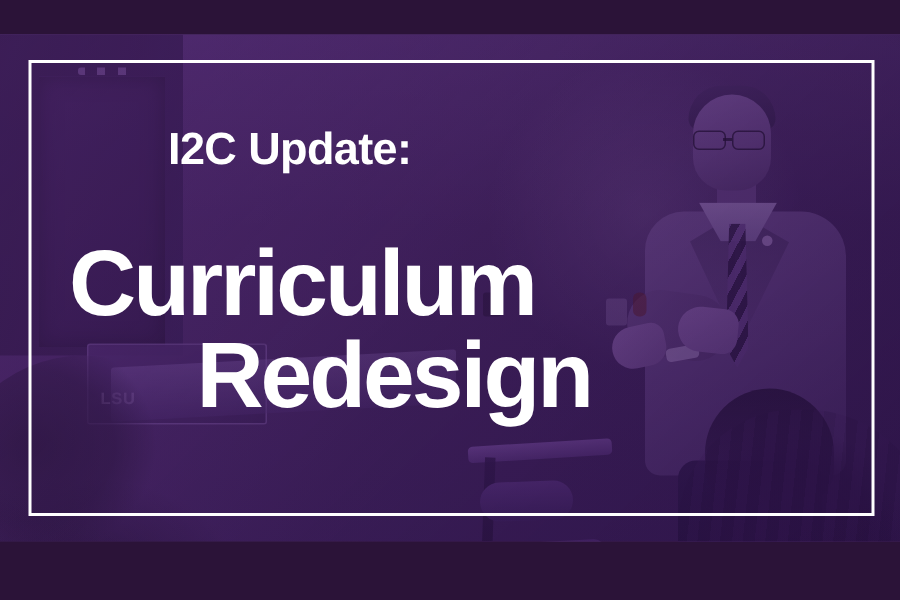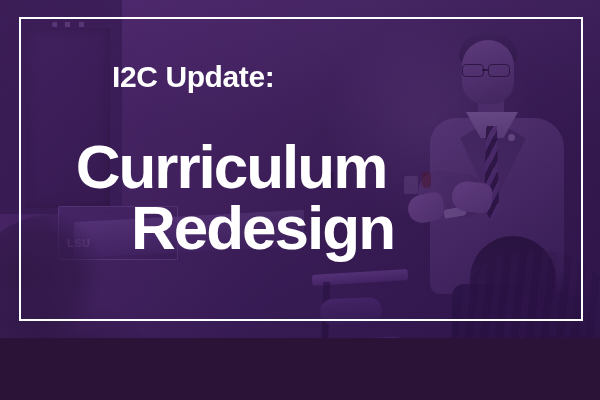--- a/index.html
+++ b/index.html
@@ -7,20 +7,21 @@
     padding: 0;
     background: #2b1338;
   }
   .stage {
     position: relative;
     width: 600px;
     height: 338px;
     overflow: hidden;
     font-family: "Liberation Sans", sans-serif;
     background: #4e2a6e;
+    margin-top: 23px;
   }
 
   
   .photo {
     position: absolute;
     inset: 0;
     background:
       
       radial-gradient(ellipse 26px 34px at 478px 72px, rgba(236,214,248,.30), rgba(236,214,248,0) 72%),
       
@@ -331,21 +332,21 @@
   .headline {
     position: absolute;
     left: 46px; top: 136px;
     width: 370px;
     color: #ffffff;
     font-size: 62px;
     font-weight: 700;
     line-height: .99;
     letter-spacing: -2px;
   }
-  .headline .l1 { display: block; text-align: center; }
+  .headline .l1 { display: block; text-align: left; }
   .headline .l2 { display: block; text-align: right; padding-right: 22px; }
 
   
   .logo {
     position: absolute;
     left: 206px; top: 332px;
     display: flex;
     align-items: center;
     gap: 9px;
   }

